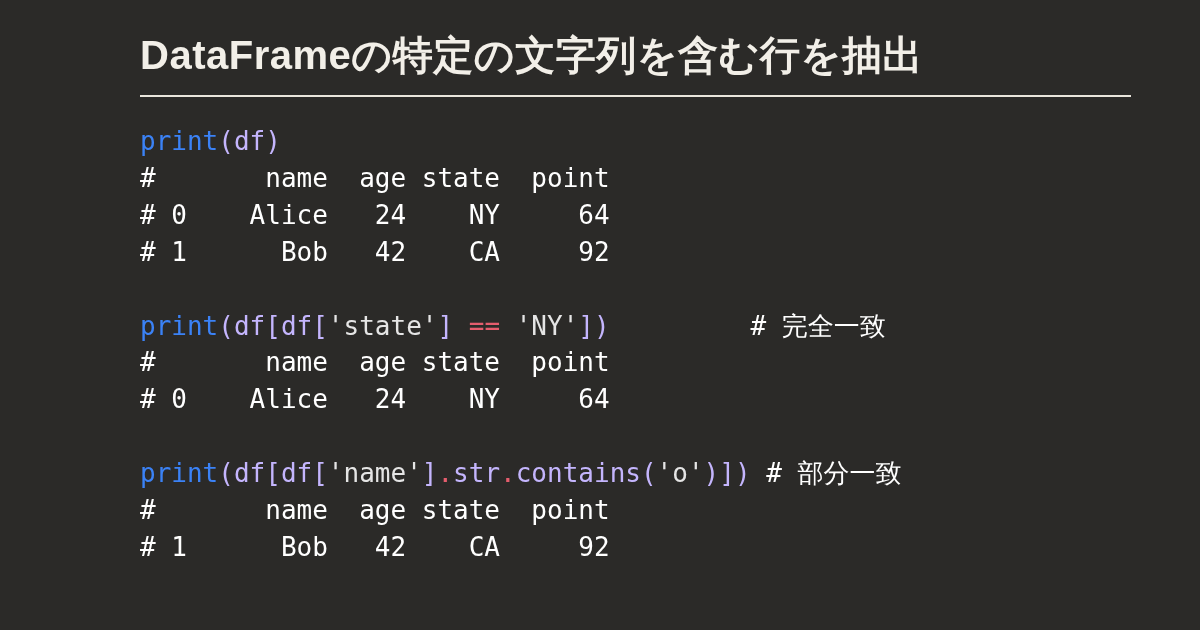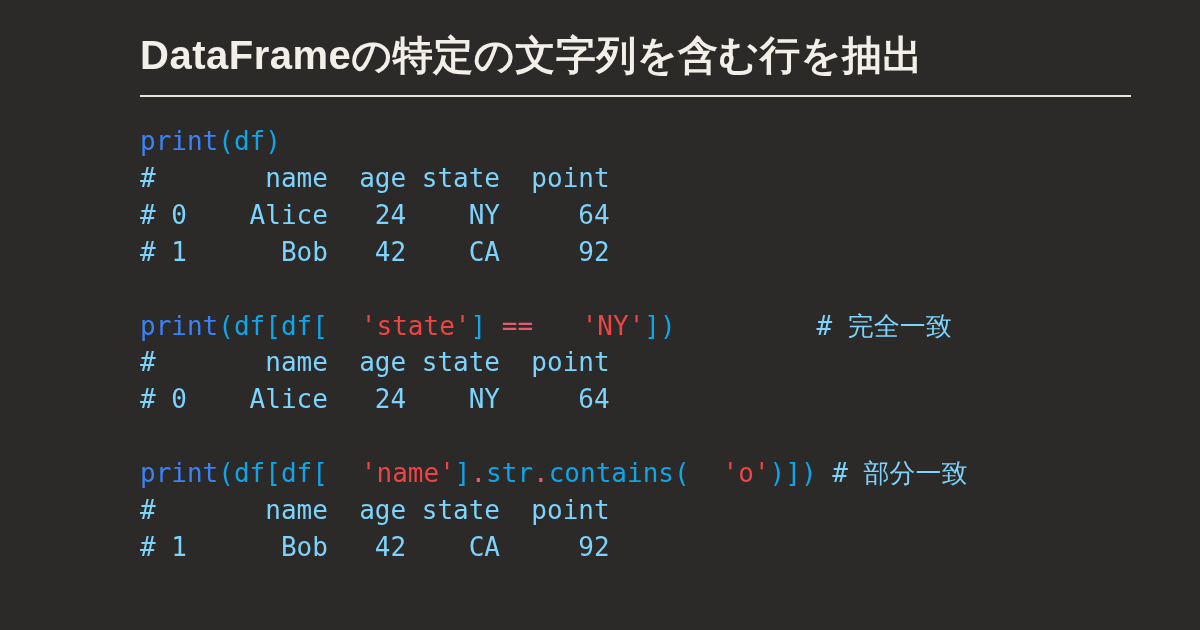--- a/index.html
+++ b/index.html
@@ -27,24 +27,24 @@
   }
   pre.code {
     margin: 0;
     font-family: "Menlo", "Consolas", "DejaVu Sans Mono", "Courier New", monospace;
     font-size: 26px;
     line-height: 1.42;
     white-space: pre;
     color: #d9d5cd;
   }
   .fn   { color: #3b82f6; }      
-  .str  { color: #ef4444; margin-left: 33px; }      
+  .str  { color: #e5e5e5; }      
   .op   { color: #e55d6d; }      
-  .cmt  { color: #7dd3fc; }      
-  .pn   { color: #0ea5e9; }      
+  .cmt  { color: #ffffff; }      
+  .pn   { color: #c4b5fd; }      
 </style>
 </head>
 <body>
 
 <div class="frame">
 
   <div class="title">DataFrameの特定の文字列を含む行を抽出</div>
 
   <pre class="code"><span class="fn">print</span><span class="pn">(df)</span>
 <span class="cmt">#       name  age state  point</span>

